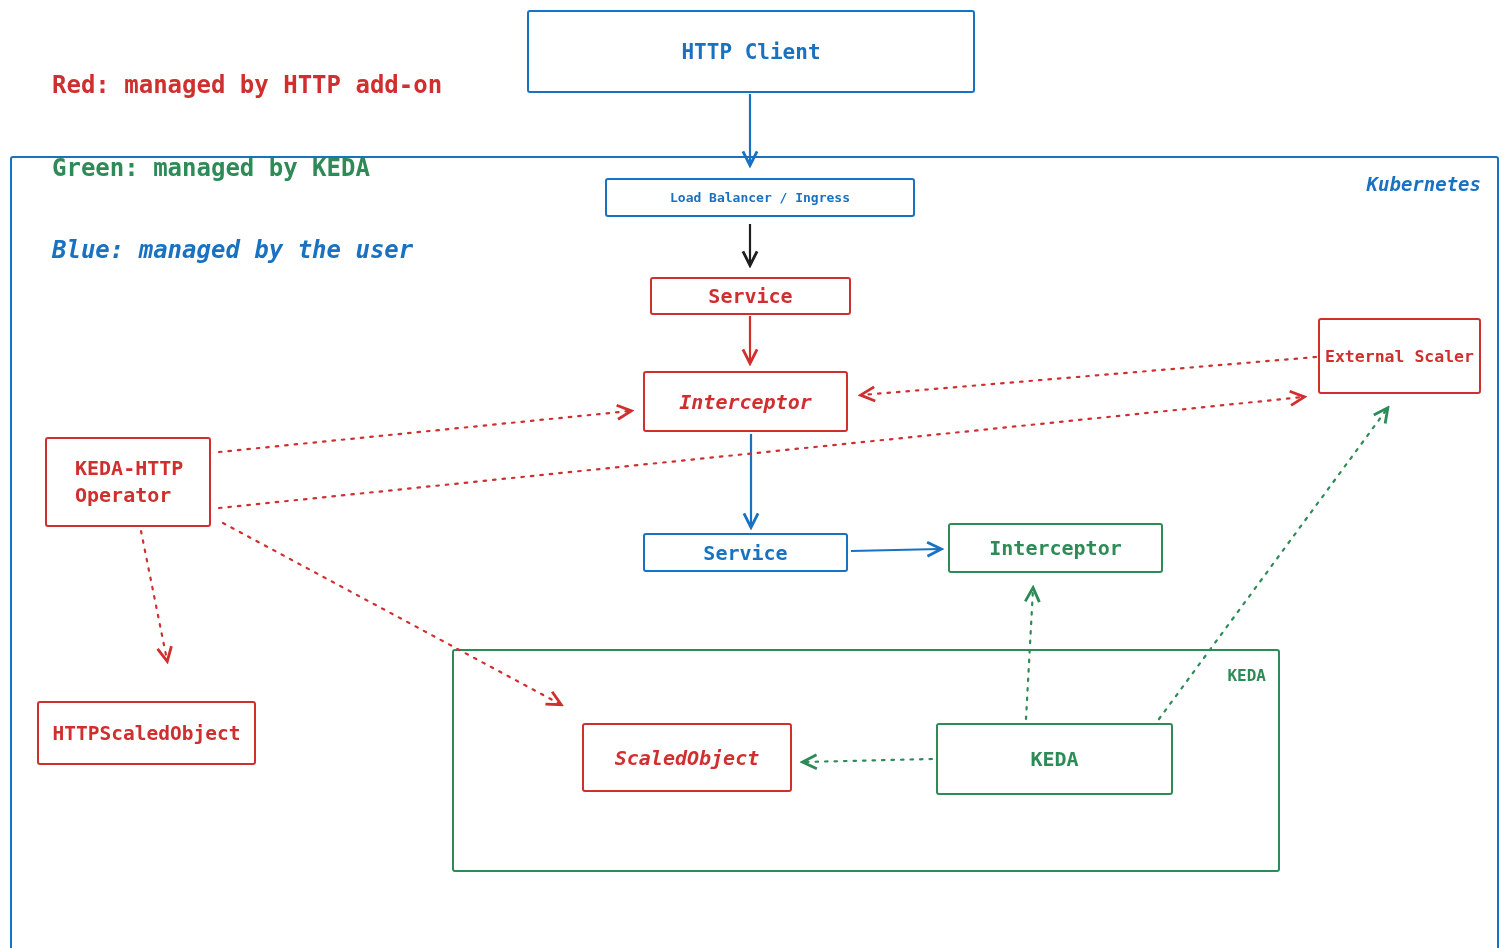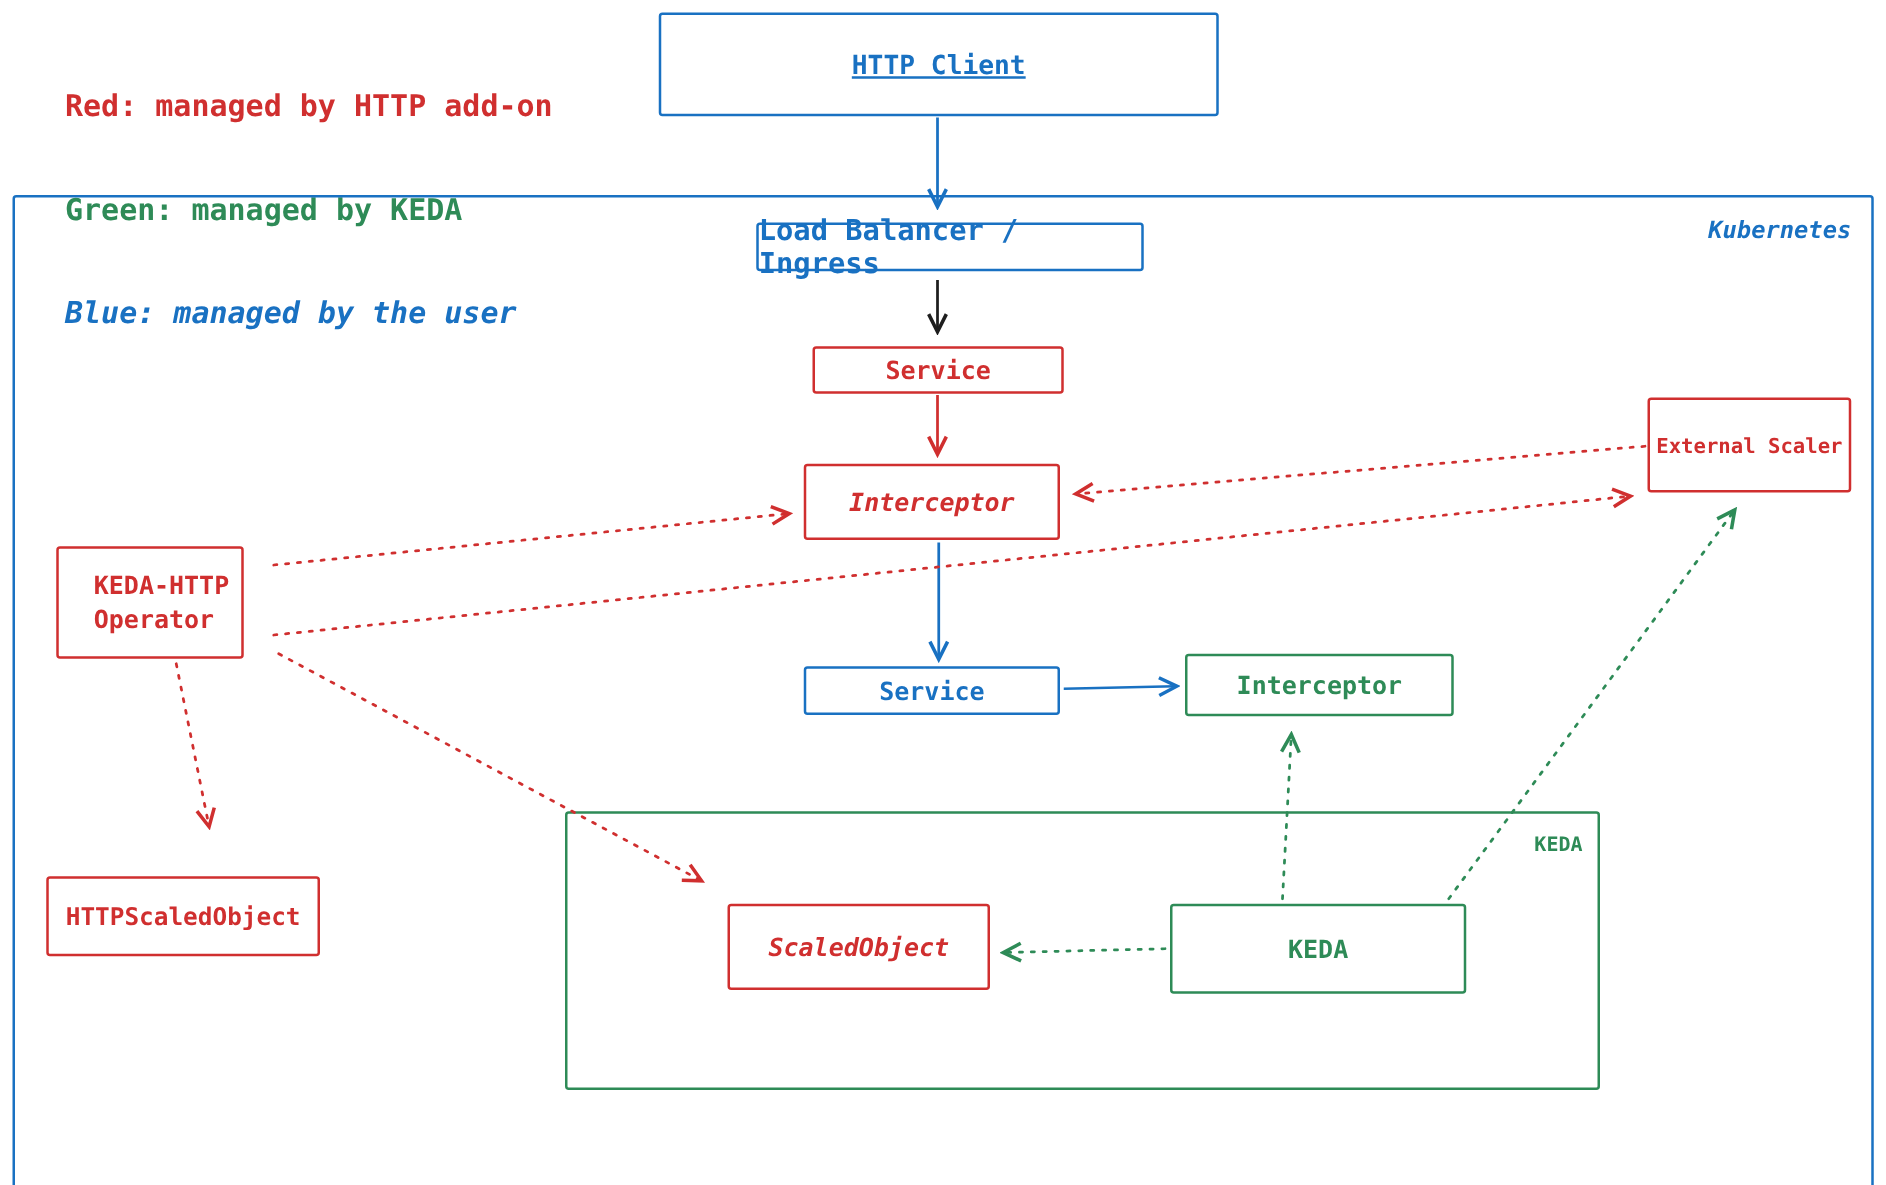--- a/index.html
+++ b/index.html
@@ -32,27 +32,27 @@
   path.dotted{stroke-dasharray:2.5 7; stroke-linecap:round;}
   
   .node{
     position:absolute; background:#fff; border:2px solid; border-radius:3px;
     display:flex; align-items:center; justify-content:center;
     font-size:20px; font-weight:600; z-index:2; box-sizing:border-box;
   }
   .node.red{border-color:var(--red); color:var(--red);}
   .node.green{border-color:var(--green); color:var(--green);}
   .node.blue{border-color:var(--blue); color:var(--blue);}
-  .http-client{left:527px; top:10px; width:448px; height:83px; font-size:21px;text-decoration:underline;}
-  .load-balancer{left:605px; top:178px; width:310px; height:39px; font-size:23px;}
+  .http-client{left:527px; top:10px; width:448px; height:83px; font-size:21px;}
+  .load-balancer{left:605px; top:178px; width:310px; height:39px; font-size:13px;}
   .service-front{left:650px; top:277px; width:201px; height:38px;}
   .interceptor{left:643px; top:371px; width:205px; height:61px;font-style:italic;}
   .service-app{left:643px; top:533px; width:205px; height:39px;}
   .deployment{left:948px; top:523px; width:215px; height:50px;}
-  .operator{left:45px; top:437px; width:150px; height:90px; flex-direction:column; align-items:flex-start; justify-content:center; padding-left:28px; line-height:27px;}
+  .operator{left:45px; top:437px; width:166px; height:90px; flex-direction:column; align-items:flex-start; justify-content:center; padding-left:28px; line-height:27px;}
   .httpscaledobject{left:37px; top:701px; width:219px; height:64px; font-size:19.5px;}
   .external-scaler{left:1318px; top:318px; width:163px; height:76px; font-size:16.5px;}
   .scaledobject{left:582px; top:723px; width:210px; height:69px;font-style:italic;}
   .keda-inner{left:936px; top:723px; width:237px; height:72px;}
 </style>
 </head>
 <body>
 
 <div class="canvas">
 

